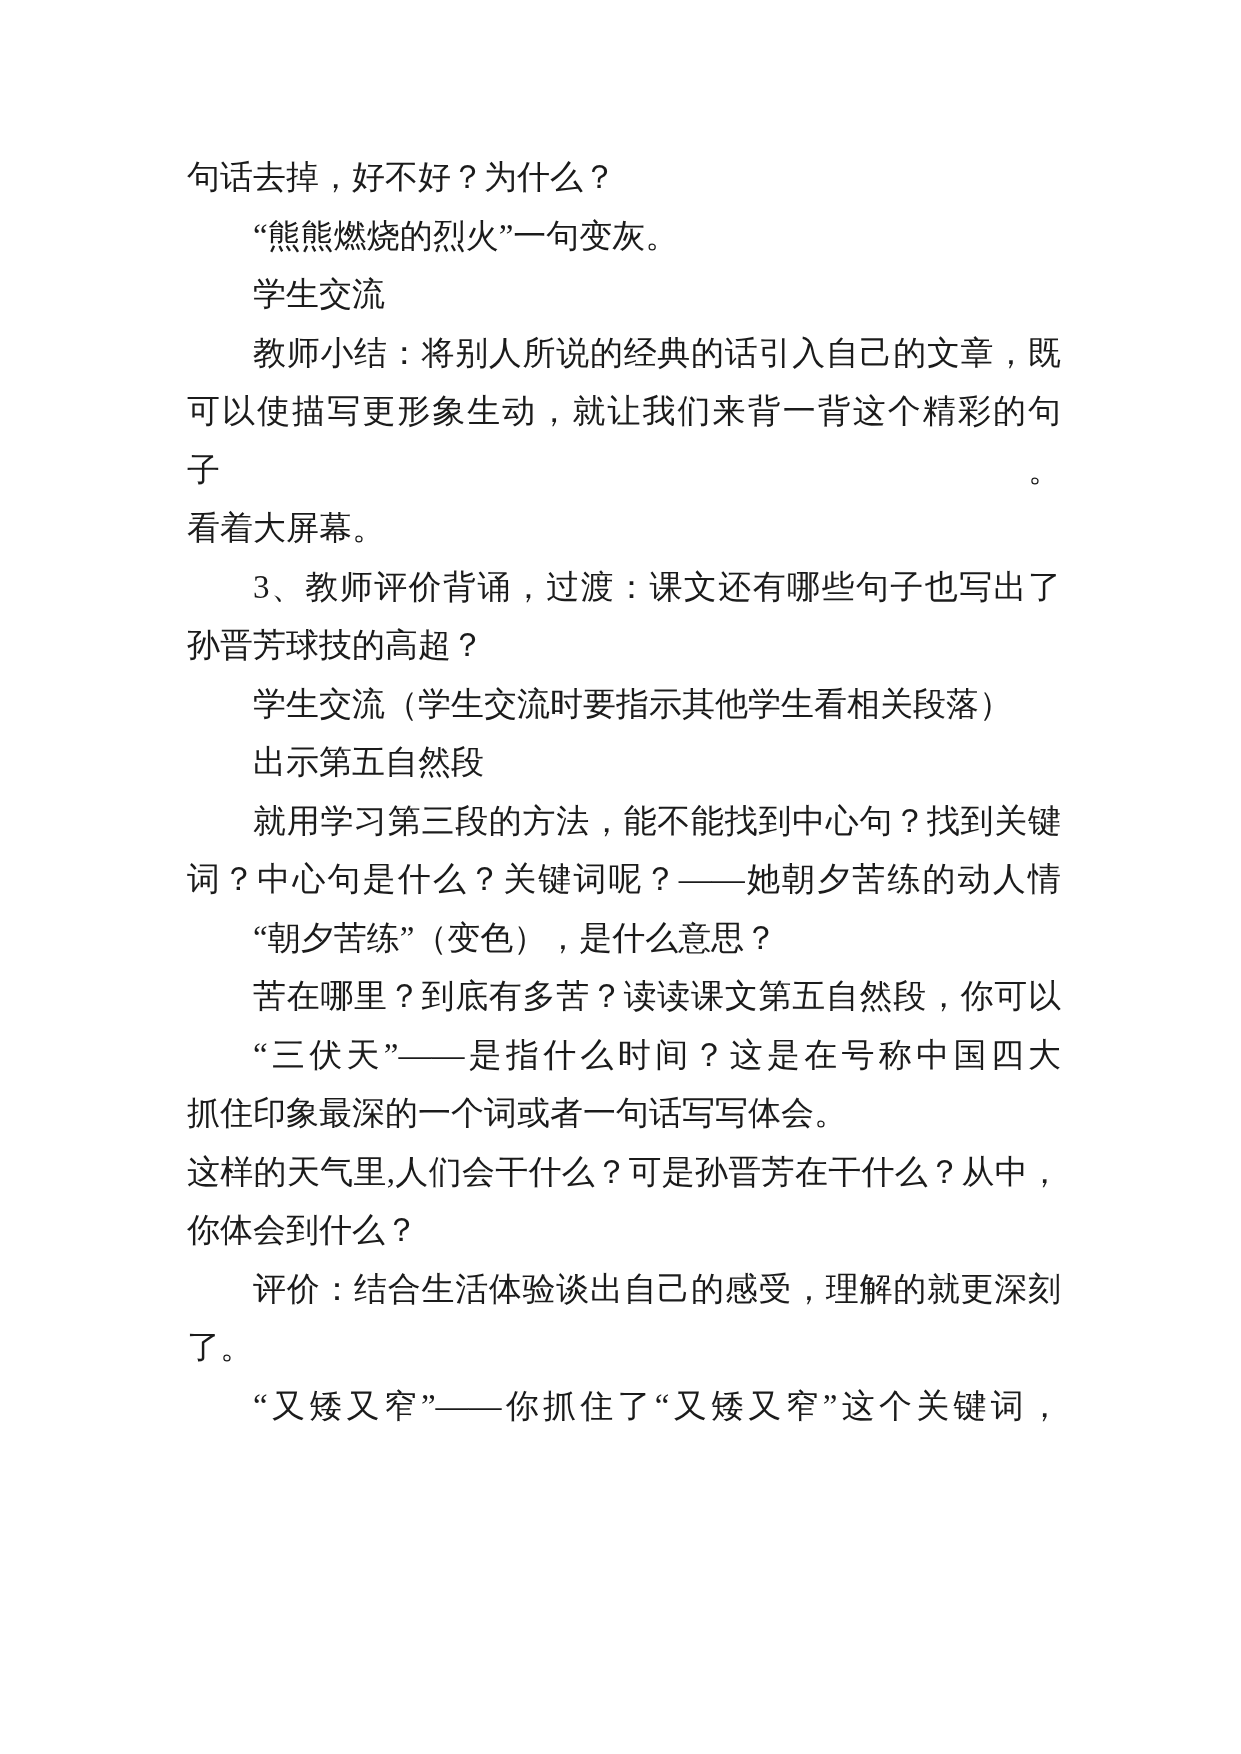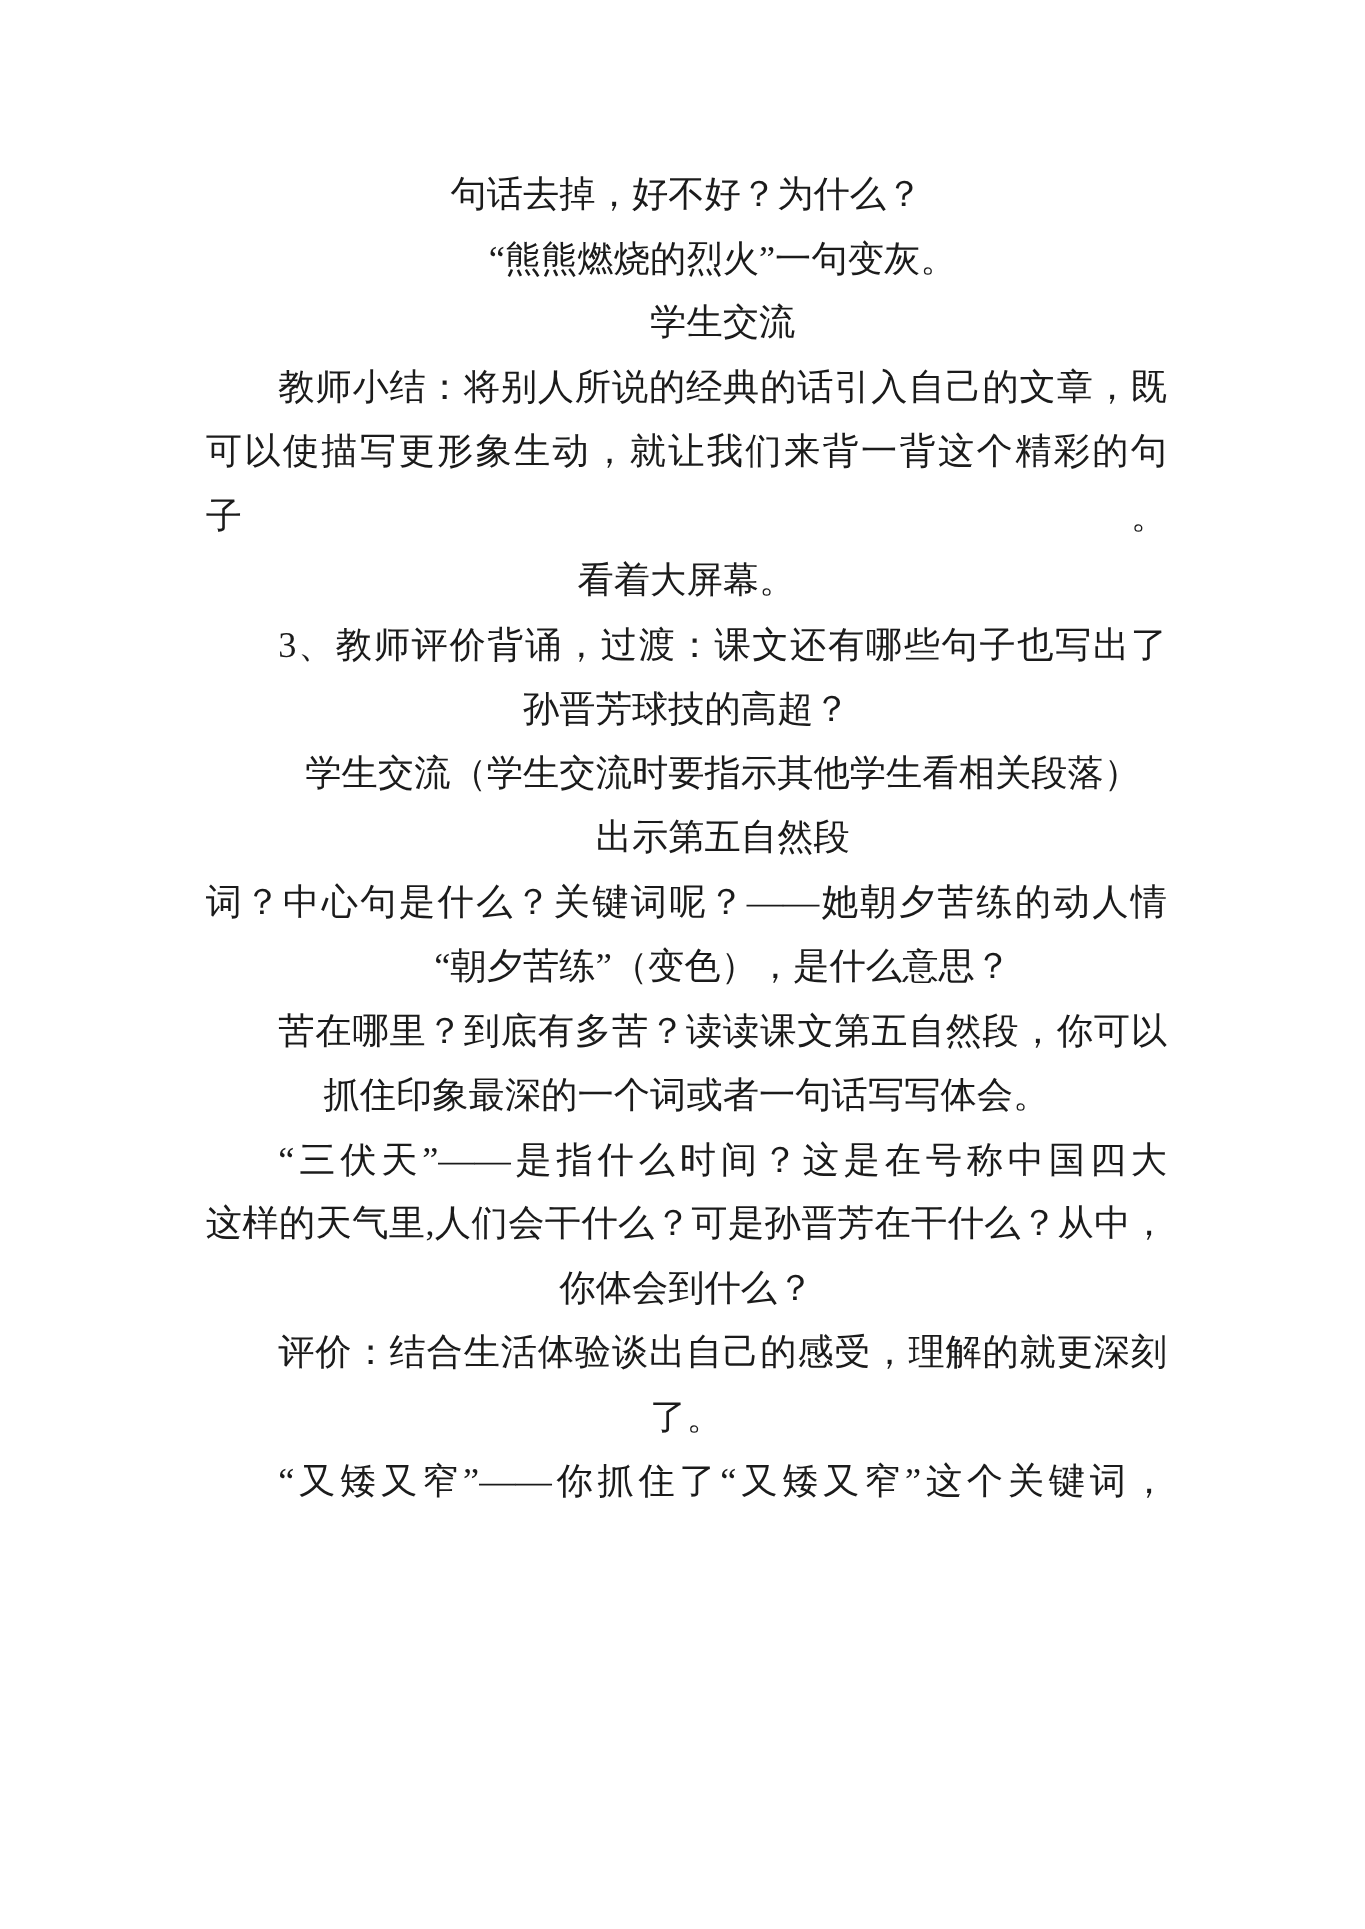--- a/index.html
+++ b/index.html
@@ -15,21 +15,20 @@
     left: 187px;
     top: 148px;
     width: 874px;
   }
   .line {
     font-family: "Liberation Serif", "DejaVu Serif", serif;
     font-size: 33px;
     line-height: 58.5px;
     color: #1b1b1b;
     white-space: nowrap;
-    text-align: center;
   }
   .line.indent { text-indent: 66px; }
   .line.fill {
     white-space: normal;
     text-align: justify;
     text-align-last: justify;
   }
 </style>
 </head>
 <body style="background: rgb(255, 255, 255);">
@@ -38,23 +37,24 @@
     <div class="line">句话去掉，好不好？为什么？</div>
     <div class="line indent">“熊熊燃烧的烈火”一句变灰。</div>
     <div class="line indent">学生交流</div>
     <div class="line indent fill">教师小结：将别人所说的经典的话引入自己的文章，既</div>
     <div class="line fill">可以使描写更形象生动，就让我们来背一背这个精彩的句子。</div>
     <div class="line">看着大屏幕。</div>
     <div class="line indent fill">3、教师评价背诵，过渡：课文还有哪些句子也写出了</div>
     <div class="line">孙晋芳球技的高超？</div>
     <div class="line indent">学生交流（学生交流时要指示其他学生看相关段落）</div>
     <div class="line indent">出示第五自然段</div>
+    <div class="line indent fill">就用学习第三段的方法，能不能找到中心句？找到关键</div>
     <div class="line fill">词？中心句是什么？关键词呢？——她朝夕苦练的动人情</div>
     <div class="line indent">“朝夕苦练”（变色），是什么意思？</div>
     <div class="line indent fill">苦在哪里？到底有多苦？读读课文第五自然段，你可以</div>
+    <div class="line indent fill">“三伏天”——是指什么时间？这是在号称中国四大</div>
     <div class="line">抓住印象最深的一个词或者一句话写写体会。</div>
-    <div class="line indent fill">“三伏天”——是指什么时间？这是在号称中国四大</div>
     <div class="line fill">这样的天气里,人们会干什么？可是孙晋芳在干什么？从中，</div>
     <div class="line">你体会到什么？</div>
     <div class="line indent fill">评价：结合生活体验谈出自己的感受，理解的就更深刻</div>
     <div class="line">了。</div>
     <div class="line indent fill">“又矮又窄”——你抓住了“又矮又窄”这个关键词，</div>
   </div>
 
 </body></html>

